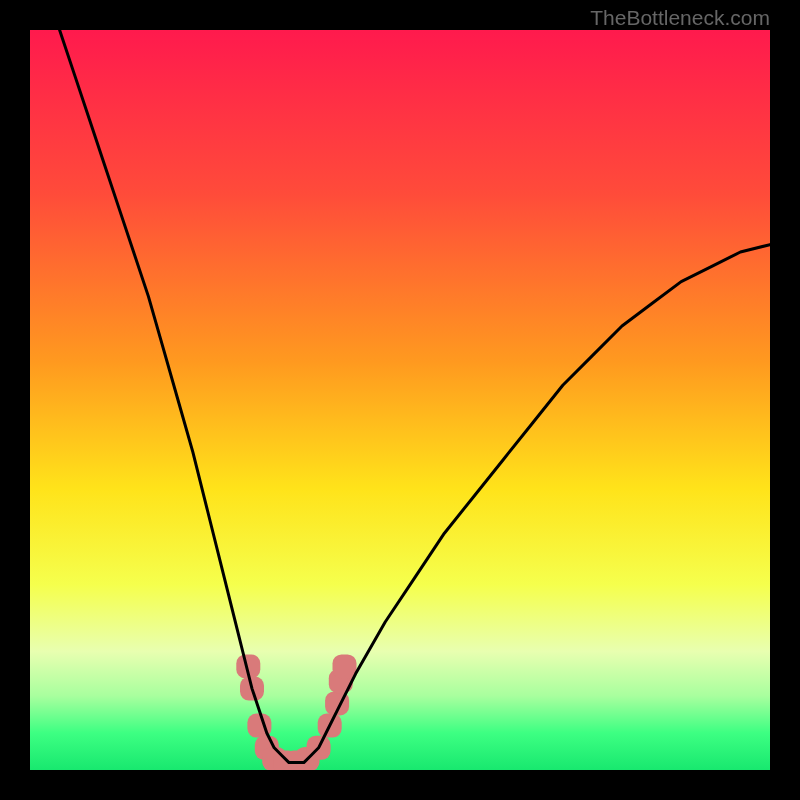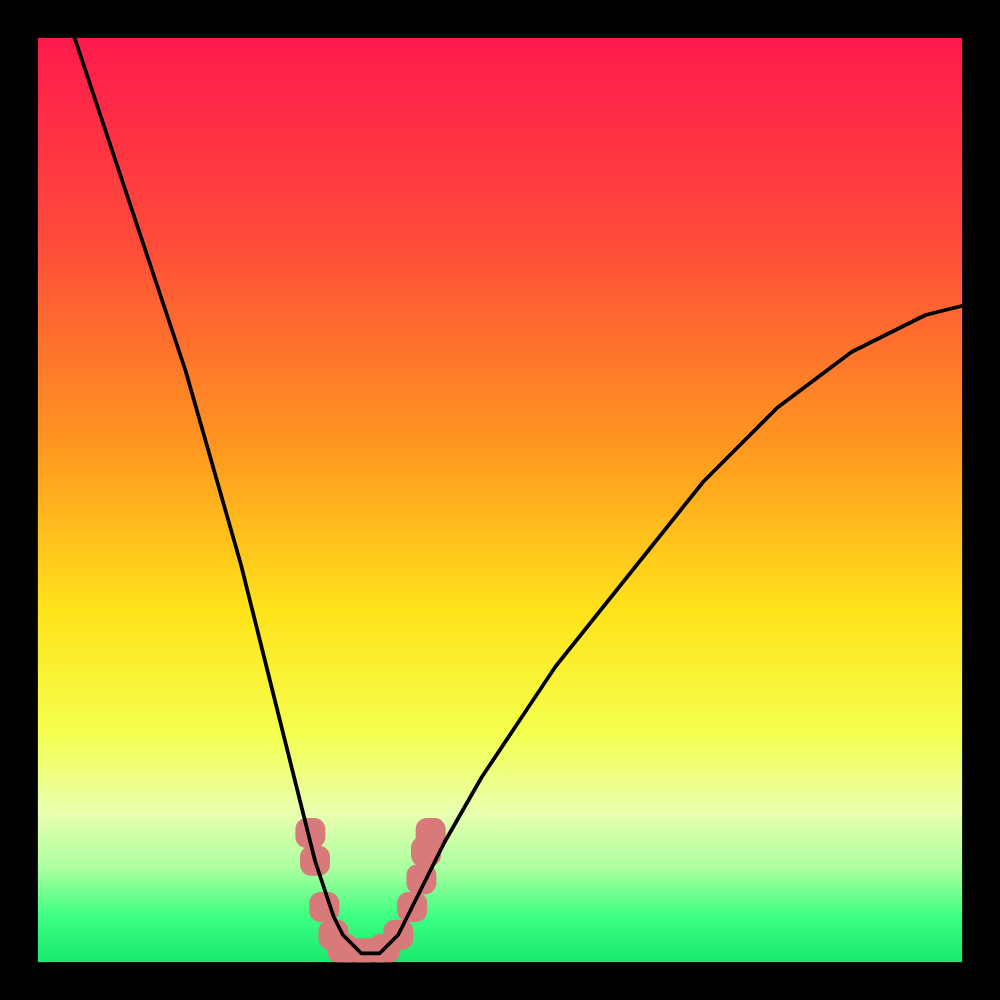--- a/index.html
+++ b/index.html
@@ -36,20 +36,21 @@
     z-index: 5;
   }
   svg {
     display: block;
   }
 </style>
 </head>
 <body>
 
 <div class="frame">
+  <div class="watermark">TheBottleneck.com</div>
   <div class="plot-area">
     <svg id="chart-svg" width="740" height="740" viewBox="0 0 740 740">
         <defs>
           <linearGradient id="bg-grad" x1="0" y1="0" x2="0" y2="1">
             <stop offset="0%" stop-color="#ff1a4d"></stop>
             <stop offset="22%" stop-color="#ff4b3a"></stop>
             <stop offset="45%" stop-color="#ff9a1f"></stop>
             <stop offset="62%" stop-color="#ffe31a"></stop>
             <stop offset="75%" stop-color="#f5ff4d"></stop>
             <stop offset="84%" stop-color="#e8ffb0"></stop>

